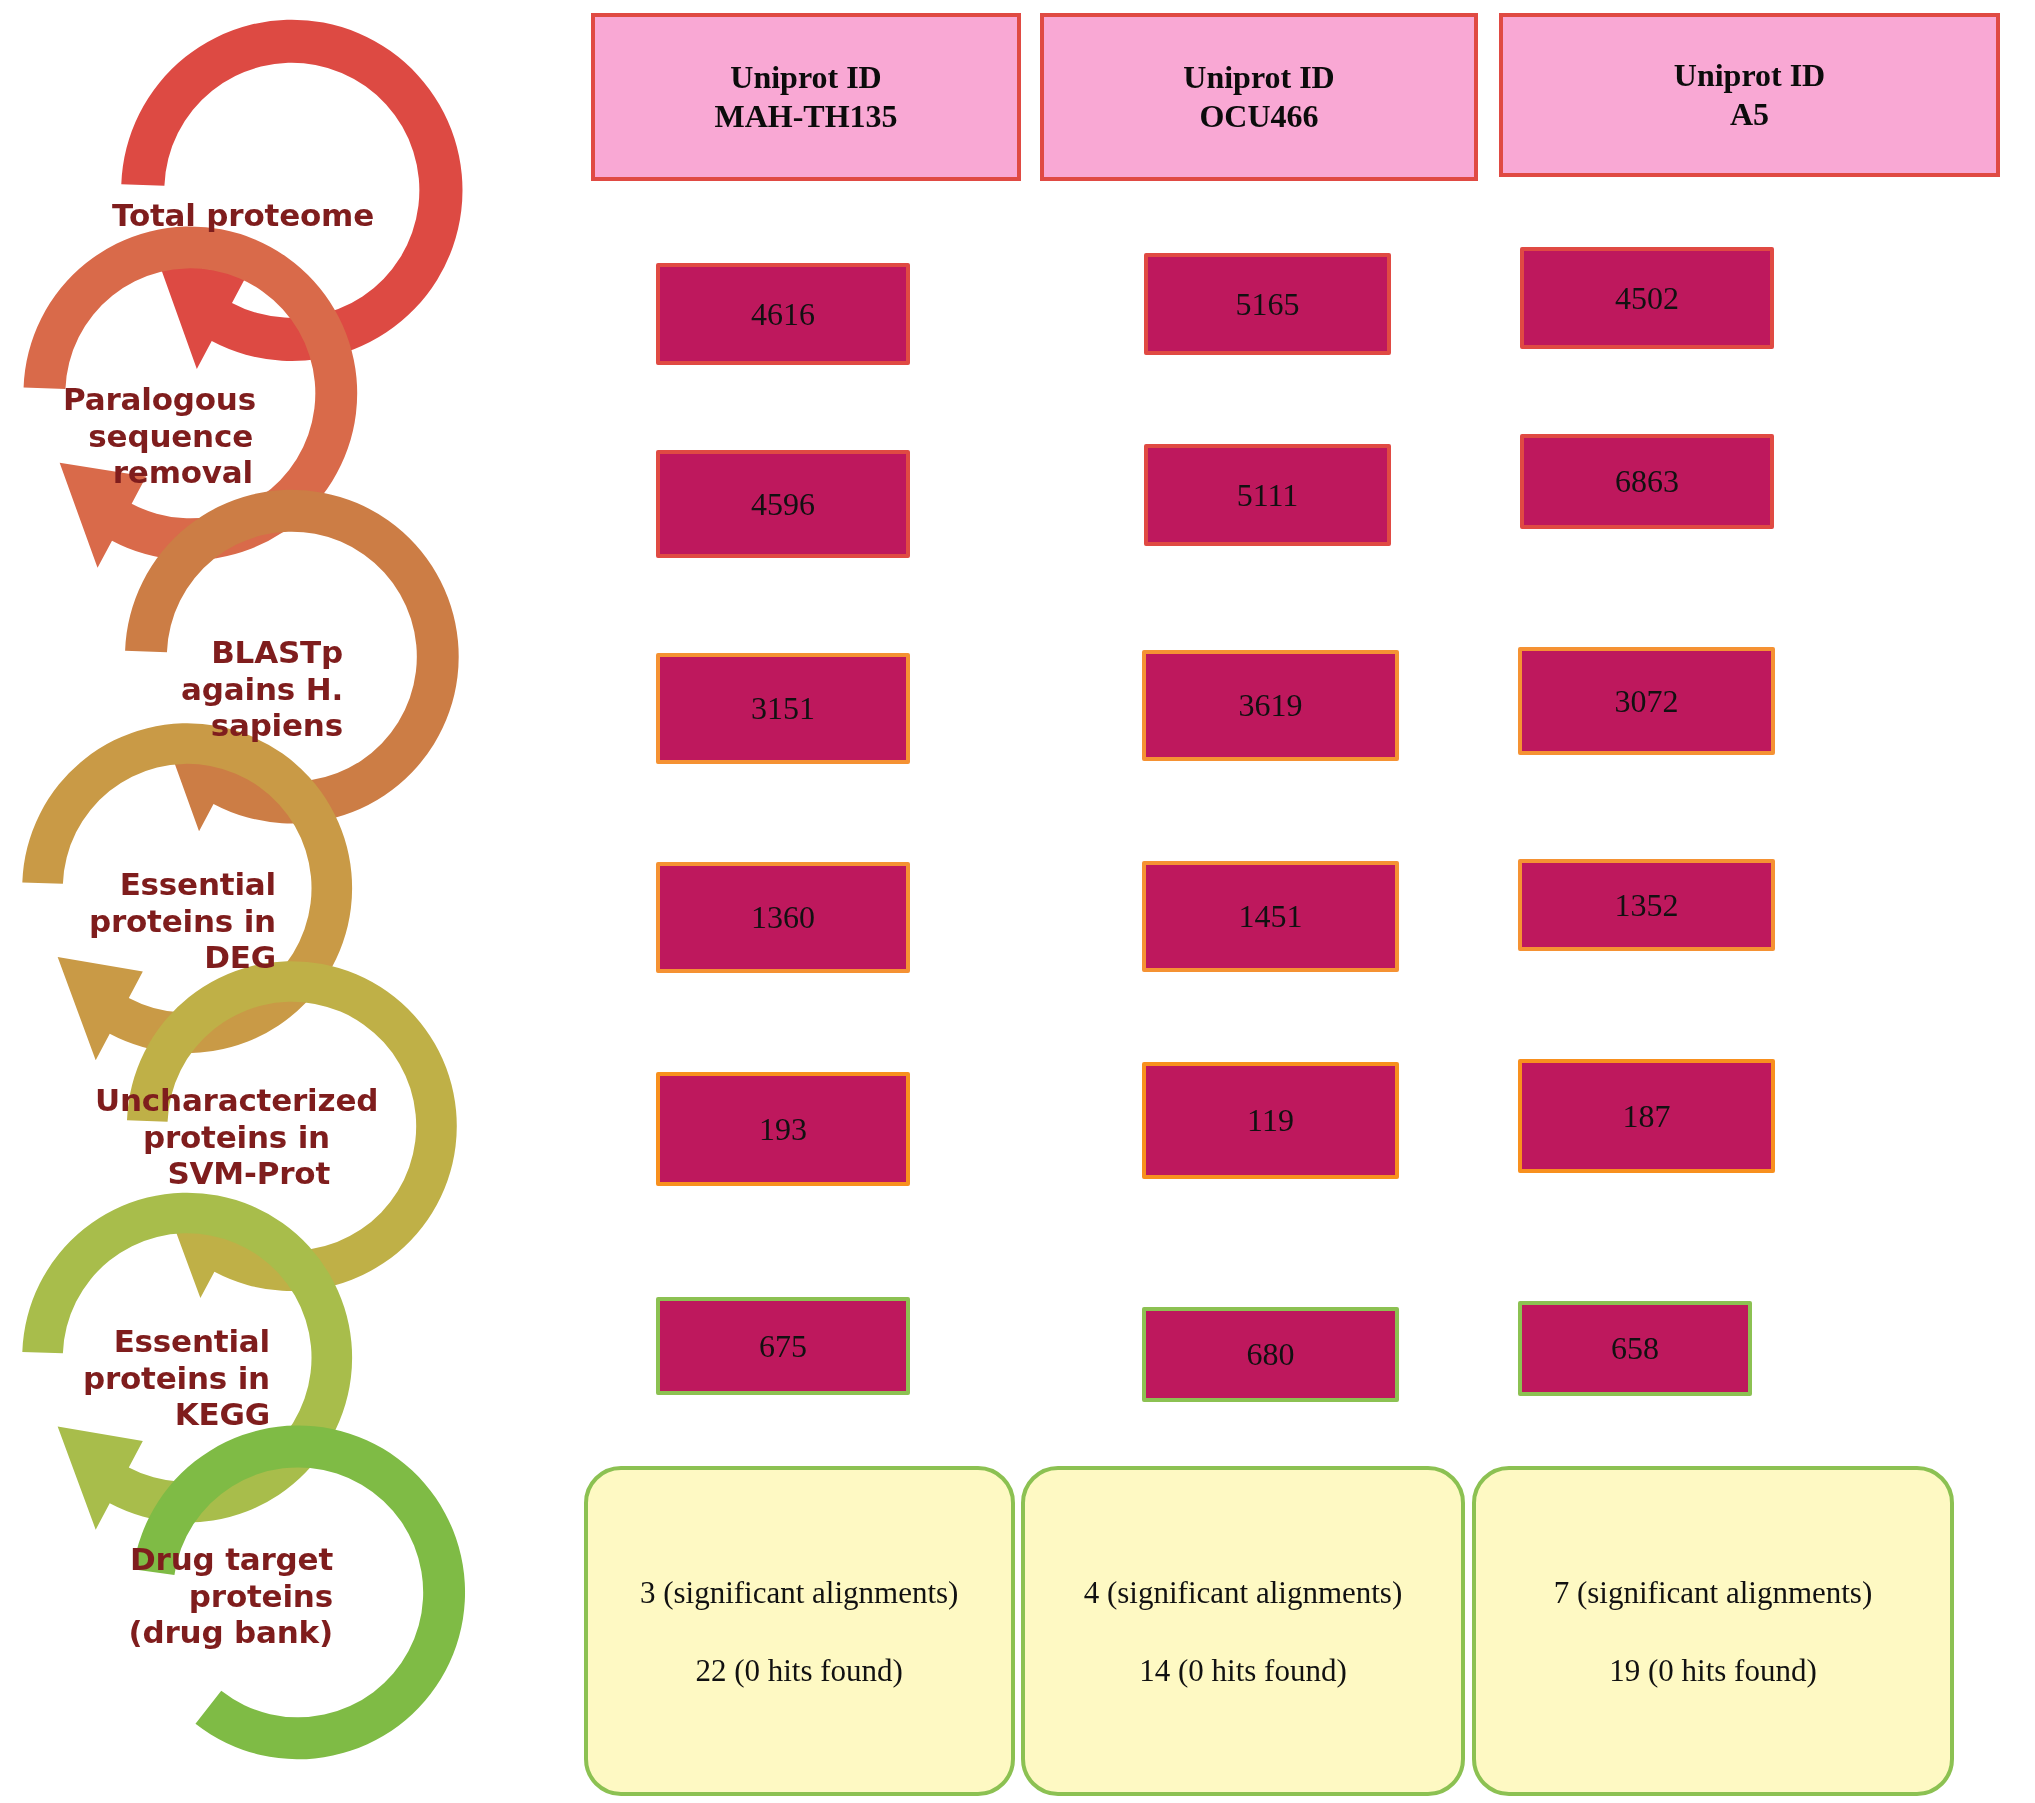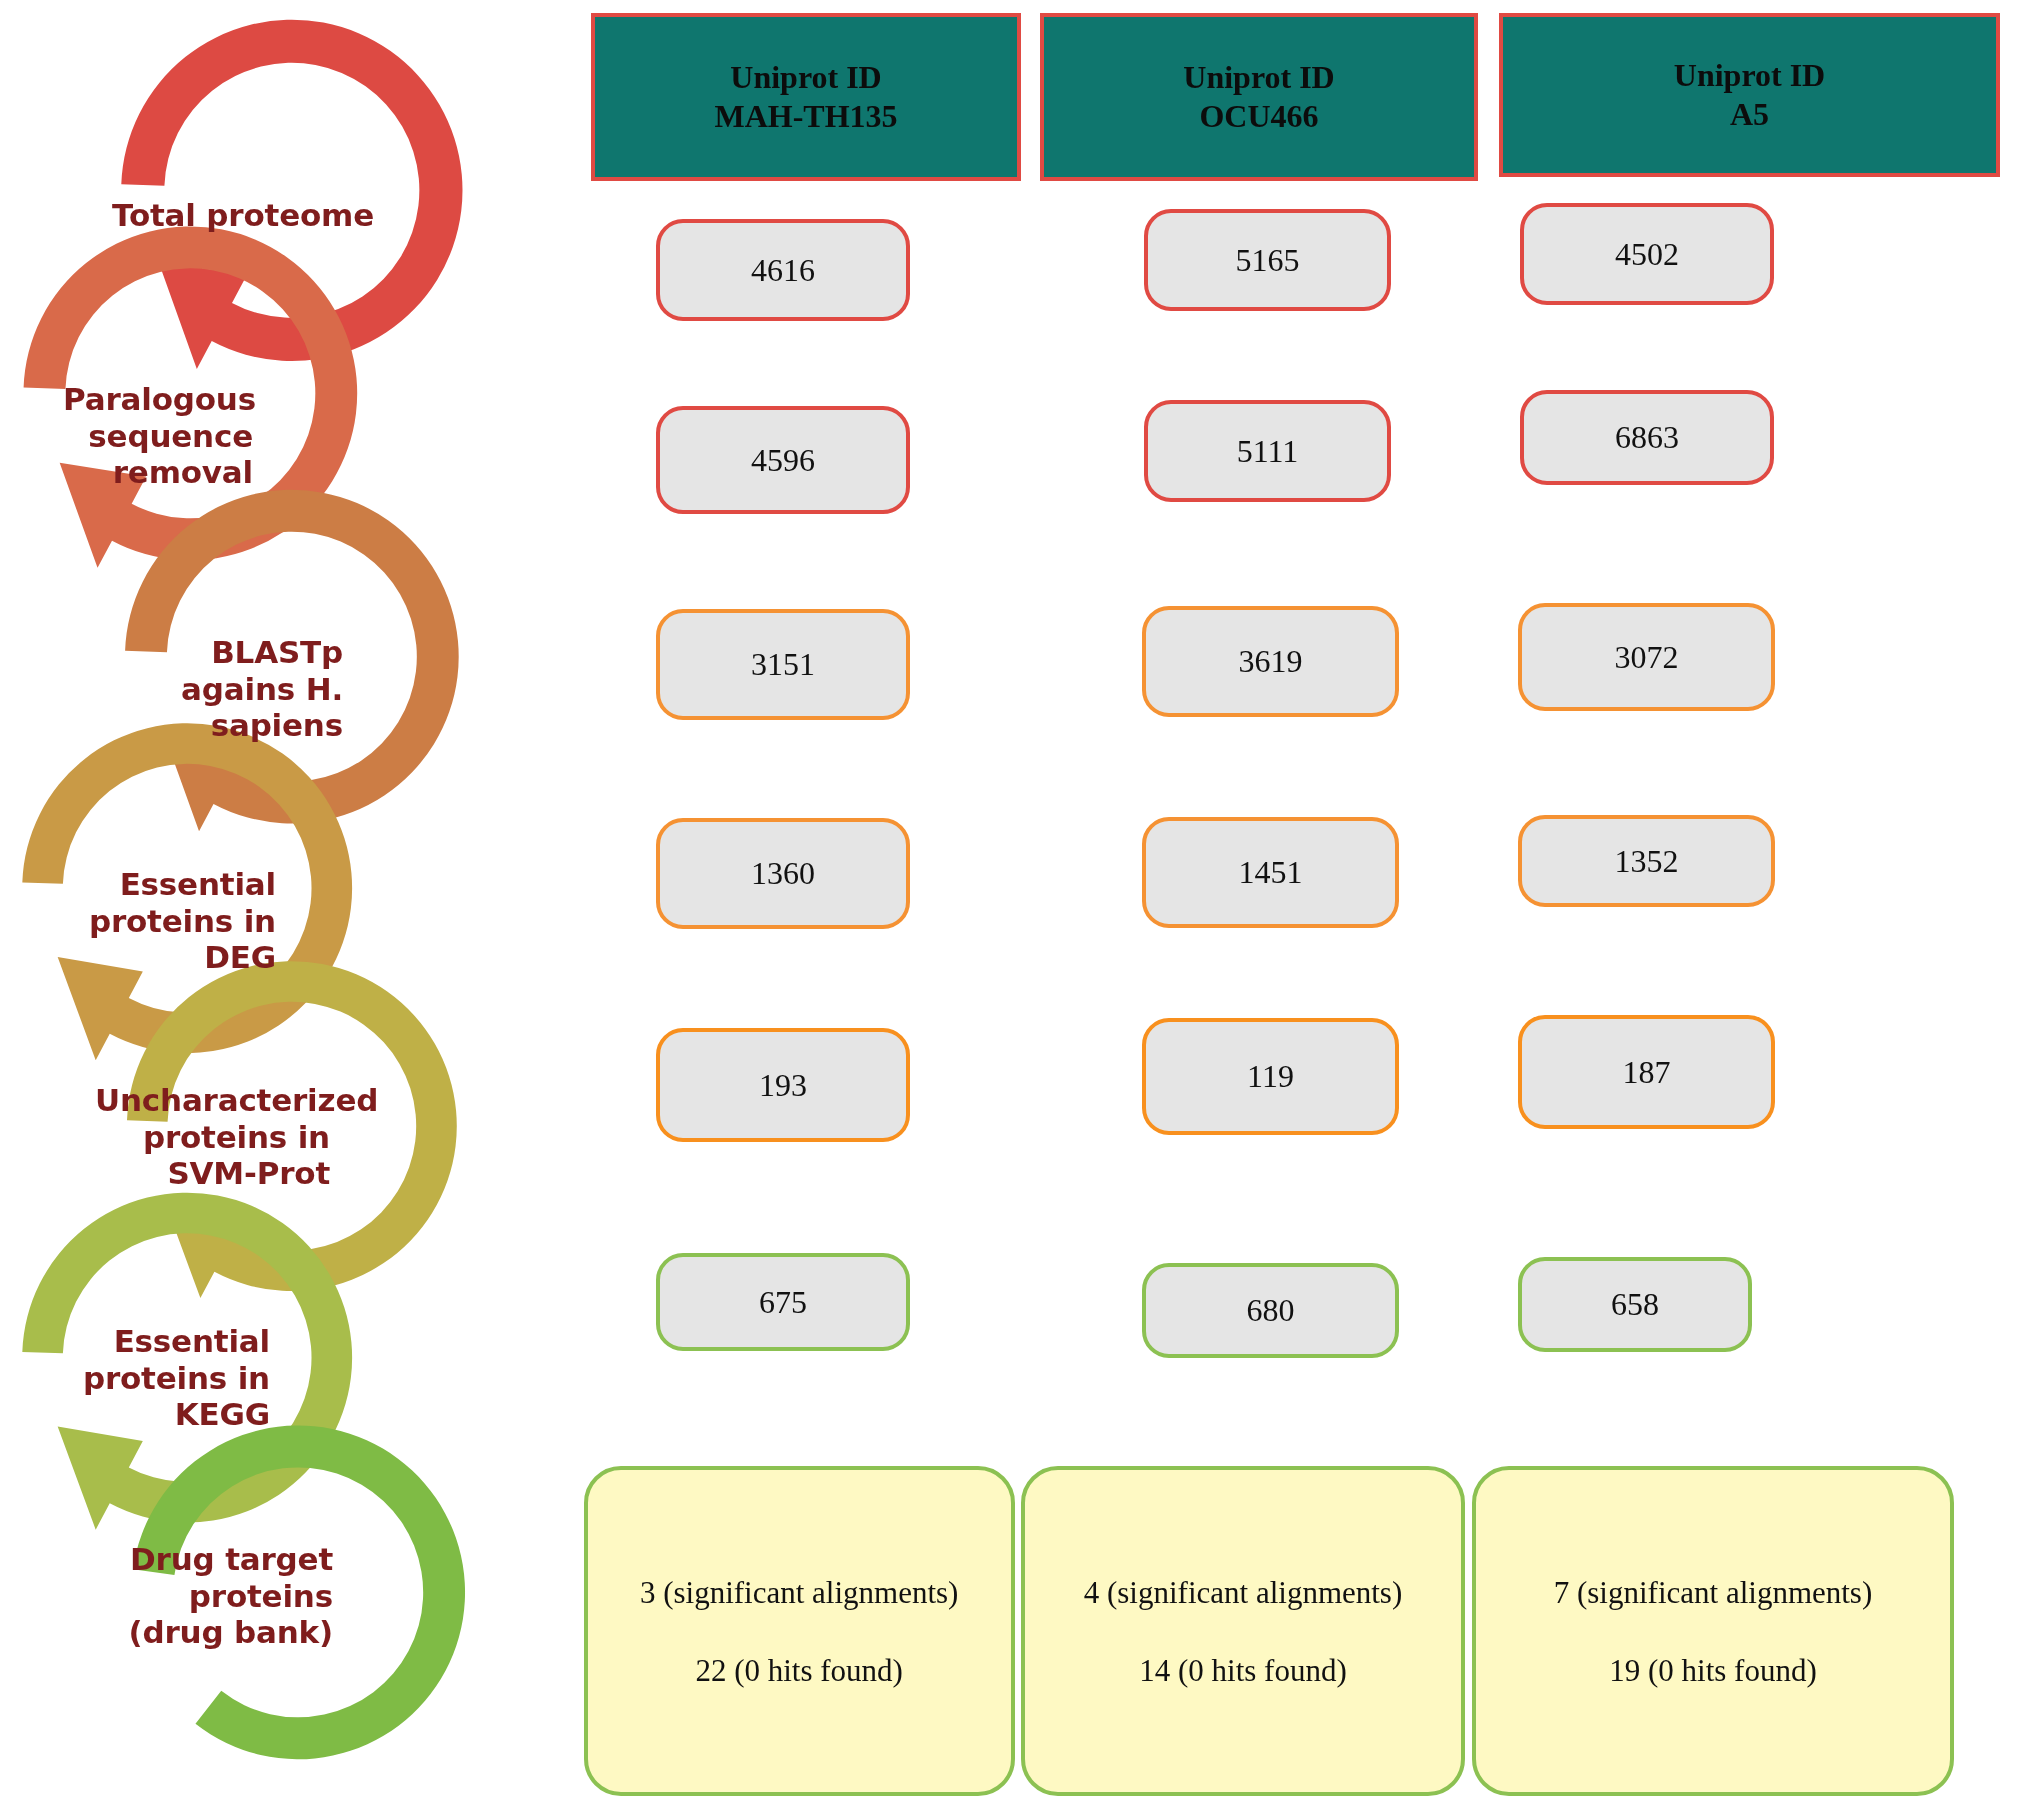--- a/index.html
+++ b/index.html
@@ -9,28 +9,28 @@
   
   #pipeline{position:absolute;left:0;top:0;width:571px;height:1803px;}
   #pipeline svg{position:absolute;left:0;top:0;}
   .step-label{position:absolute;font-family:"DejaVu Sans",sans-serif;
               font-weight:bold;font-size:31px;color:#7f1d1d;line-height:1.18;
               text-align:right;letter-spacing:-0.2px;}
 
   
   #grid{position:absolute;left:571px;top:0;width:1464px;height:1803px;}
 
-  .hdr{position:absolute;background:#0f766e;border:4.4px solid #E04A43;
+  .hdr{position:absolute;background:#f9a8d4;border:4.4px solid #E04A43;
        box-sizing:border-box;display:flex;align-items:center;justify-content:center;}
   .hdr-txt{font-family:"Liberation Serif",serif;font-weight:bold;font-size:32px;
            color:#0c0c0c;text-align:center;line-height:1.22;}
 
-  .cell{position:absolute;background:#e5e5e5;box-sizing:border-box;
+  .cell{position:absolute;background:#be185d;box-sizing:border-box;
         display:flex;align-items:center;justify-content:center;
-        border-style:solid;border-radius:27px;}
+        border-style:solid;border-radius:2px;margin-top:44px;}
   .cell-txt{font-family:"Liberation Serif",serif;font-size:32px;color:#111;}
 
   .sum{position:absolute;background:#fef9c3;box-sizing:border-box;
        border:4.4px solid #8CC152;border-radius:37px;
        display:flex;flex-direction:column;align-items:center;justify-content:center;}
   .sum-line{font-family:"Liberation Serif",serif;font-size:31px;color:#111;
             line-height:1;text-align:center;}
   .sum-line.first{margin-bottom:47px;}
 </style>
 </head>

